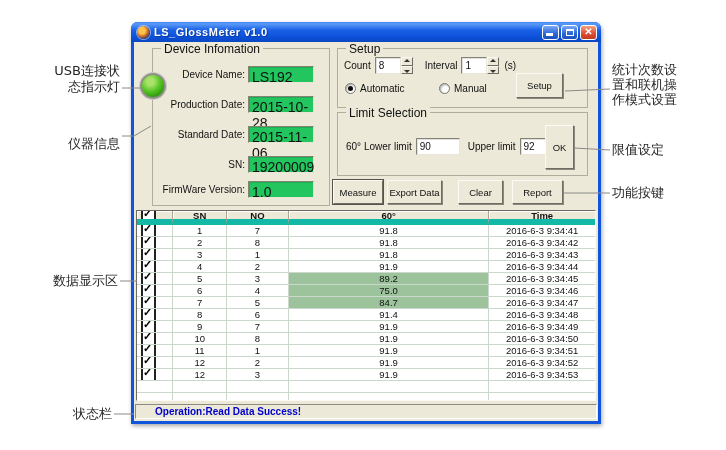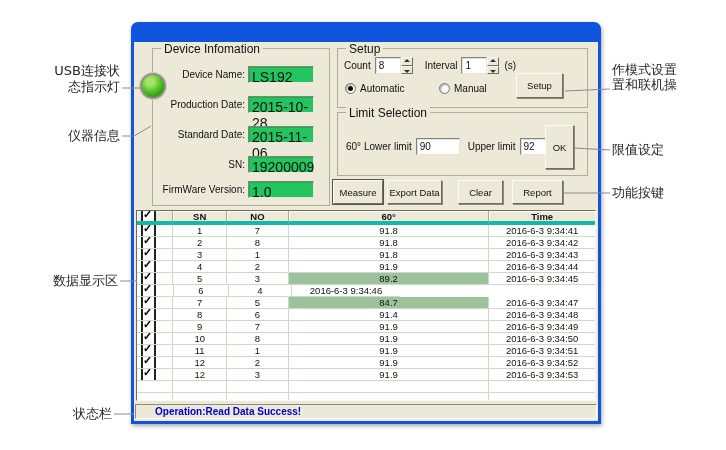--- a/index.html
+++ b/index.html
@@ -65,21 +65,21 @@
   
   .led{position:absolute;left:6px;top:31px;width:26px;height:26px;border-radius:50%;
        border:2px solid #90908a;box-sizing:border-box;box-shadow:0 0 0 1px #cfcdc0;
        background:radial-gradient(circle at 38% 30%,#a9e169 0 18%,#55c525 48%,var(--led,#349f0e) 72%,#20770a);}
 
   
   .table{position:absolute;left:2px;top:168px;width:460px;height:191px;background:#fff;
          border:1px solid;border-color:#6e6c61 #fbfaf4 #fbfaf4 #6e6c61;box-sizing:border-box;
          overflow:hidden;font-size:9.5px;color:#111;}
   .thead{display:flex;height:14px;background:var(--bg,#ece9d8);font-weight:bold;}
-  .thead .cell{border-right:1px solid #a9a694;border-bottom:4px solid #14b8a6;
+  .thead .cell{border-right:1px solid #a9a694;border-bottom:6px solid #14b8a6;
                box-shadow:inset 1px 1px 0 #fff;}
   .trow{display:flex;height:12px;}
   .cell{box-sizing:border-box;display:flex;align-items:center;justify-content:center;
         overflow:hidden;white-space:nowrap;}
   .trow .cell{border-right:1px solid #ccd8cc;border-bottom:1px solid #ccd8cc;}
   .c0{width:37px;justify-content:flex-start;padding-left:4px;}
   .c1{width:55px;}.c2{width:63px;}.c3{width:205px;}.c4{width:108px;border-right:none!important;}
   .hl{background:var(--hl,#9cc39c);}
 
   
@@ -96,42 +96,56 @@
           box-shadow:inset 1px 1px 0 rgba(0,0,0,.12);padding:2px 3px 0 3px;height:17px;}
   .rspin{position:relative;width:12px;height:17px;display:flex;flex-direction:column;flex:0 0 auto;}
 </style>
 </head>
 <body>
 
 <div class="ann r" style="left:30px;top:63px;width:90px;">
   <div>USB连接状</div>
   <div>态指示灯</div>
 </div>
-<div class="ann r" style="left:30px;top:128px;width:90px;">
+<div class="ann r" style="left:30px;top:136px;width:90px;">
   <div>仪器信息</div>
 </div>
 <div class="ann r" style="left:22px;top:273px;width:96px;">
   <div>数据显示区</div>
 </div>
 <div class="ann r" style="left:30px;top:406px;width:82px;">
   <div>状态栏</div>
 </div>
 
 <div class="ann" style="left:612px;top:62px;width:104px;line-height:15px;">
+  <div>统计次数设</div>
+  <div>置和联机操</div>
   <div>作模式设置</div>
-  <div>置和联机操</div>
 </div>
 <div class="ann" style="left:612px;top:142px;width:80px;">
   <div>限值设定</div>
 </div>
 <div class="ann" style="left:612px;top:185px;width:80px;">
   <div>功能按键</div>
 </div>
 
 <div class="window">
+  <div class="titlebar">
+    <span class="appicon"></span>
+    <span class="wtitle">LS_GlossMeter v1.0</span>
+    <span class="tbtns">
+      <span class="tbtn">
+          <i class="minbar"></i>
+        </span>
+      <span class="tbtn">
+          <i class="maxsq"></i>
+        </span>
+      <span class="tbtn close">✕</span>
+    </span>
+  </div>
 
   <div class="client">
 
     <div class="group" id="device-group" style="left:18px;top:6px;width:178px;height:158px;">
       <span class="gcap">Device Infomation</span>
 
     <span class="lbl" style="left: 0px; top: 20px; width: 92px; text-align: right;">Device Name:</span>
         <span class="tfield" style="left: 95px; top: 17px; width: 66px; height: 17px;">LS192</span>
         <span class="lbl" style="left: 0px; top: 50px; width: 92px; text-align: right;">Production Date:</span>
         <span class="tfield" style="left: 95px; top: 47px; width: 66px; height: 17px;">2015-10-28</span>
@@ -240,20 +254,21 @@
             <div class="cell c2">3</div>
             <div class="cell c3 hl">89.2</div>
             <div class="cell c4">2016-6-3 9:34:45</div>
           </div>
           <div class="trow">
             <div class="cell c0">
               <span class="cb checked"></span>
             </div>
             <div class="cell c1">6</div>
             <div class="cell c2">4</div>
+            <div class="cell c3 hl">75.0</div>
             <div class="cell c4">2016-6-3 9:34:46</div>
           </div>
           <div class="trow">
             <div class="cell c0">
               <span class="cb checked"></span>
             </div>
             <div class="cell c1">7</div>
             <div class="cell c2">5</div>
             <div class="cell c3 hl">84.7</div>
             <div class="cell c4">2016-6-3 9:34:47</div>

